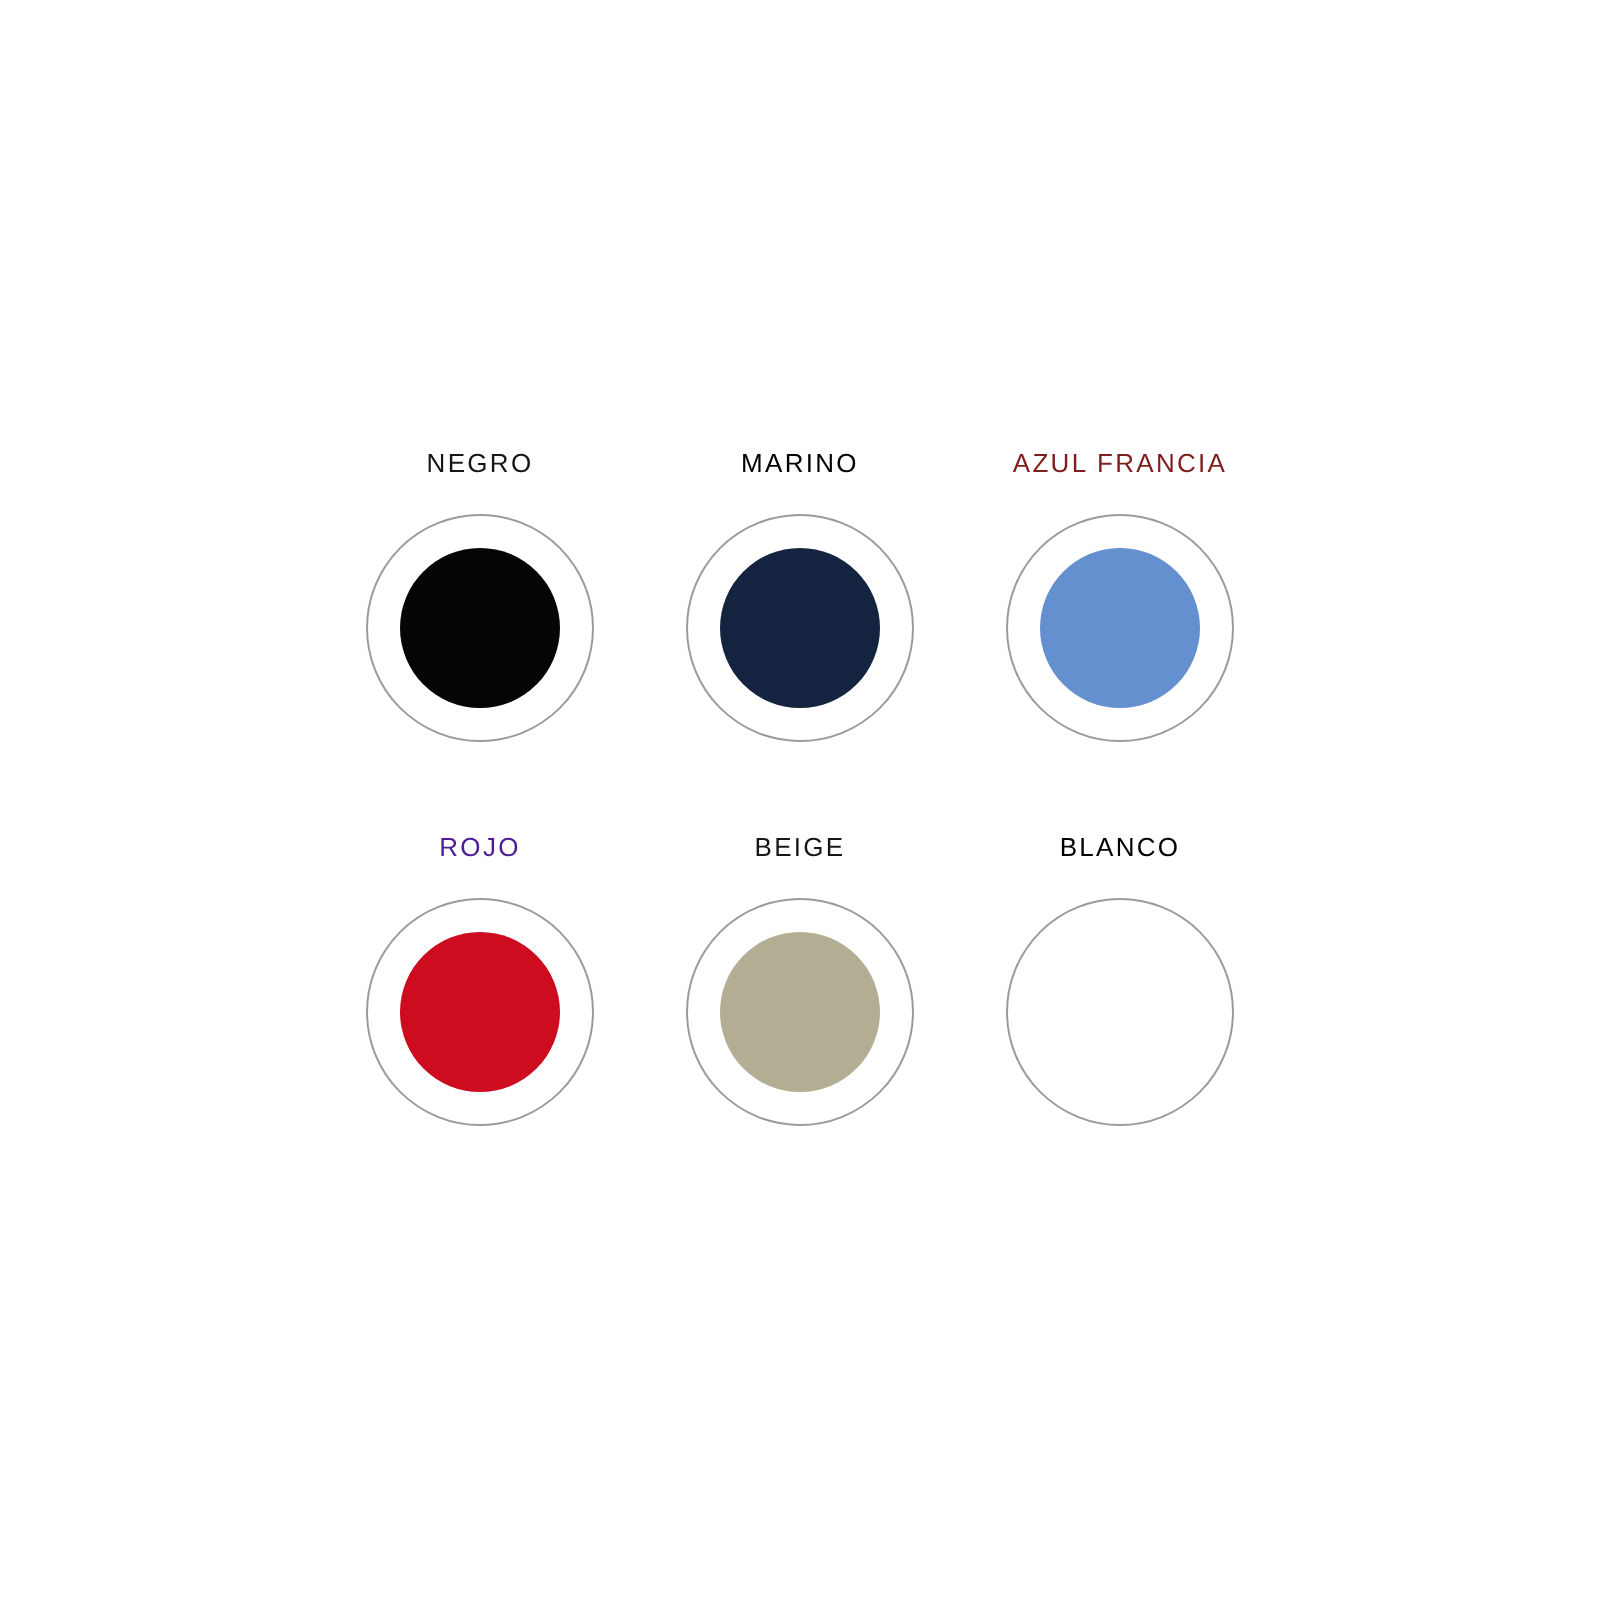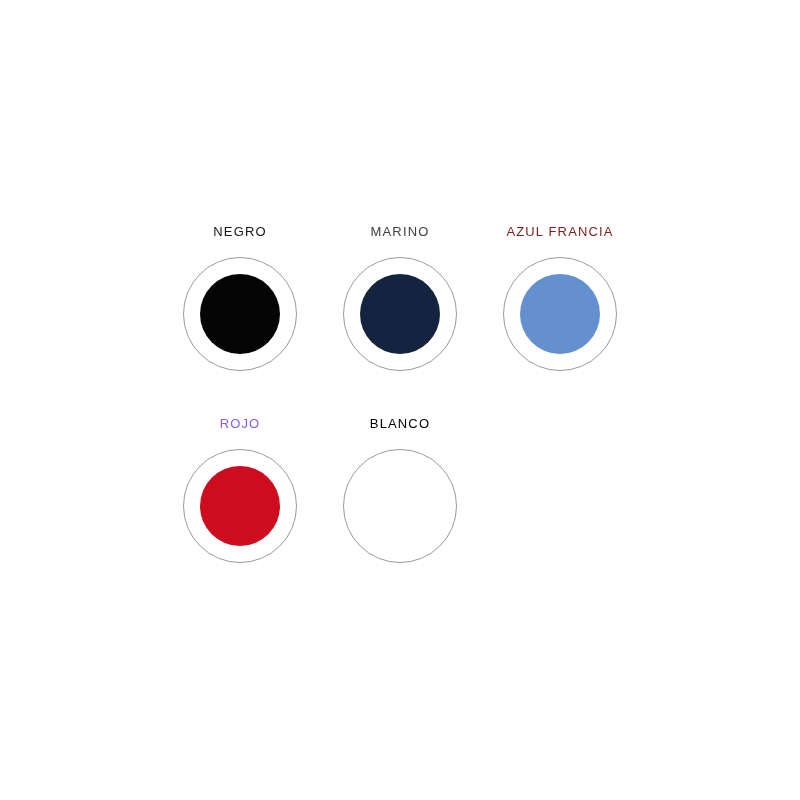--- a/index.html
+++ b/index.html
@@ -84,40 +84,46 @@
   <div class="swatch-grid">
 
     <div class="swatch-cell">
       <div class="swatch-label" style="color: rgb(22, 22, 22);">NEGRO</div>
       <div class="swatch-ring" style="border-color: rgb(155, 155, 155);">
         <div class="swatch-fill" style="background: rgb(5, 5, 5);"></div>
       </div>
     </div>
 
     <div class="swatch-cell">
-      <div class="swatch-label" style="color: #404040;">MARINO</div>
+      <div class="swatch-label" style="color: #000000;">MARINO</div>
       <div class="swatch-ring" style="border-color: rgb(155, 155, 155);">
         <div class="swatch-fill" style="background: rgb(20, 35, 63);"></div>
       </div>
     </div>
 
     <div class="swatch-cell">
       <div class="swatch-label" style="color: #7f1d1d;">AZUL FRANCIA</div>
       <div class="swatch-ring" style="border-color: rgb(155, 155, 155);">
         <div class="swatch-fill" style="background: rgb(100, 144, 207);"></div>
       </div>
     </div>
 
     <div class="swatch-cell">
-      <div class="swatch-label" style="color: #8b5cf6;">ROJO</div>
+      <div class="swatch-label" style="color: #4c1d95;">ROJO</div>
       <div class="swatch-ring" style="border-color: rgb(155, 155, 155);">
         <div class="swatch-fill" style="background: rgb(206, 12, 32);"></div>
       </div>
     </div>
 
+    <div class="swatch-cell">
+      <div class="swatch-label" style="color: rgb(22, 22, 22);">BEIGE</div>
+      <div class="swatch-ring" style="border-color: rgb(155, 155, 155);">
+        <div class="swatch-fill" style="background: rgb(179, 173, 148);"></div>
+      </div>
+    </div>
 
     <div class="swatch-cell">
       <div class="swatch-label" style="color: #000000;">BLANCO</div>
       <div class="swatch-ring" style="border-color: rgb(155, 155, 155);">
         
       </div>
     </div>
 
   </div>
 </div>

